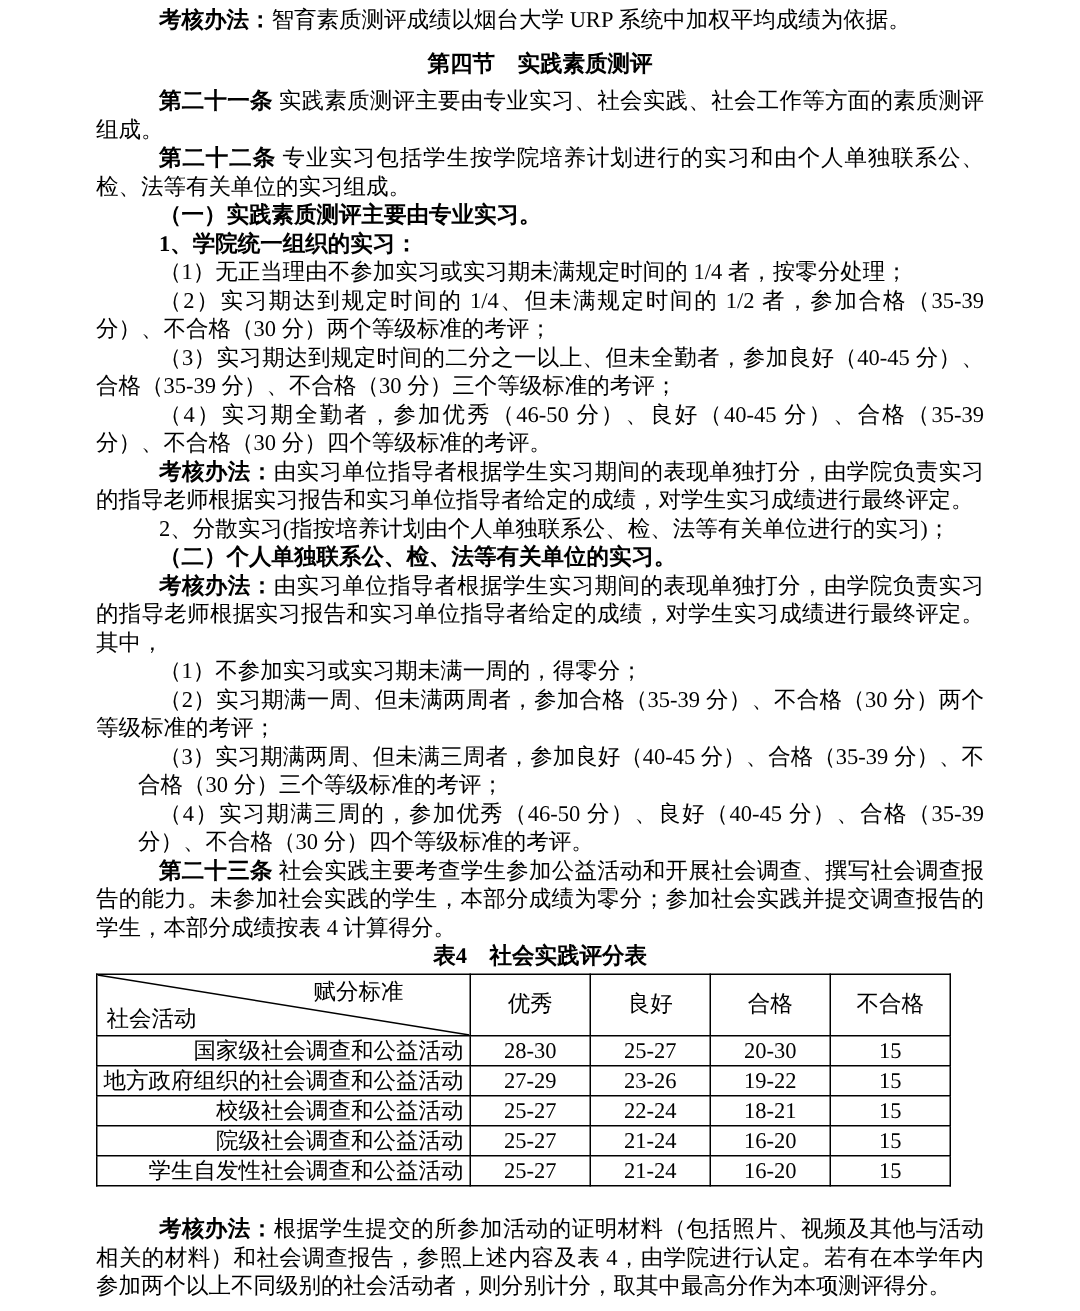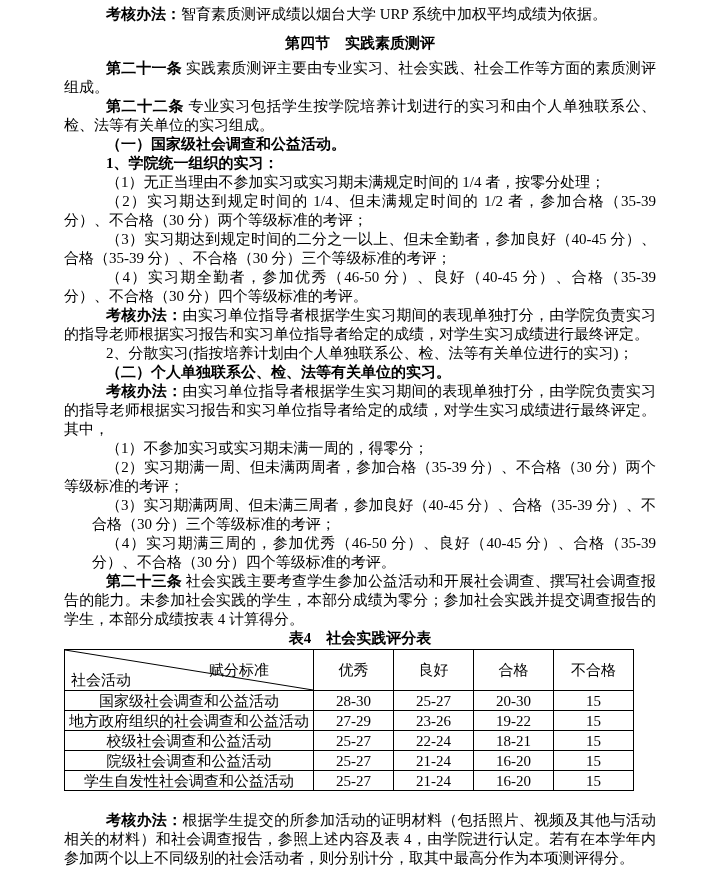--- a/index.html
+++ b/index.html
@@ -44,38 +44,37 @@
   }
   table.score-table td, table.score-table th {
     border: 1px solid #000000;
     font-weight: normal;
     font-size: 15px;
     padding: 0 4px;
     overflow: hidden;
     white-space: nowrap;
   }
   th.col-grade { text-align: center; height: 40px; }
-  td.cell-activity { text-align: center; height: 19px; line-height: 18px; }
+  td.cell-activity { text-align: right; height: 19px; line-height: 18px; }
   td.cell-score { text-align: center; height: 19px; line-height: 18px; }
   td.diag-cell {
     position: relative;
     height: 40px;
     padding: 0;
   }
   .diag-line {
     position: absolute;
     left: 0; top: 0;
     width: 100%; height: 100%;
   }
   .diag-top {
     position: absolute;
-    top: 14px;
+    top: 4px;
     right: 44px;
     line-height: 16px;
-    font-family: Liberation Mono, monospace;
   }
   .diag-bottom {
     position: absolute;
     bottom: 2px;
     left: 6px;
     line-height: 16px;
   }
   .after-table { margin-top: 20px; }
 </style>
 </head>
@@ -84,21 +83,21 @@
 <div class="page">
 
   <p class="ind"><b class="b">考核办法：</b><span>智育素质测评成绩以烟台大学 URP 系统中加权平均成绩为依据。</span></p>
 
   <p class="sect-heading">第四节　实践素质测评</p>
 
   <p class="ind"><b class="b">第二十一条</b><span> 实践素质测评主要由专业实习、社会实践、社会工作等方面的素质测评组成。</span></p>
 
   <p class="ind"><b class="b">第二十二条</b><span> 专业实习包括学生按学院培养计划进行的实习和由个人单独联系公、检、法等有关单位的实习组成。</span></p>
 
-  <p class="ind b">（一）国家级社会调查和公益活动。</p>
+  <p class="ind b">（一）实践素质测评主要由专业实习。</p>
 
   <p class="ind b">1、学院统一组织的实习：</p>
 
   <p class="ind">（1）无正当理由不参加实习或实习期未满规定时间的 1/4 者，按零分处理；</p>
   <p class="ind">（2）实习期达到规定时间的 1/4、但未满规定时间的 1/2 者，参加合格（35-39 分）、不合格（30 分）两个等级标准的考评；</p>
   <p class="ind">（3）实习期达到规定时间的二分之一以上、但未全勤者，参加良好（40-45 分）、合格（35-39 分）、不合格（30 分）三个等级标准的考评；</p>
   <p class="ind">（4）实习期全勤者，参加优秀（46-50 分）、良好（40-45 分）、合格（35-39 分）、不合格（30 分）四个等级标准的考评。</p>
 
   <p class="ind"><b class="b">考核办法：</b><span>由实习单位指导者根据学生实习期间的表现单独打分，由学院负责实习的指导老师根据实习报告和实习单位指导者给定的成绩，对学生实习成绩进行最终评定。</span></p>
 

